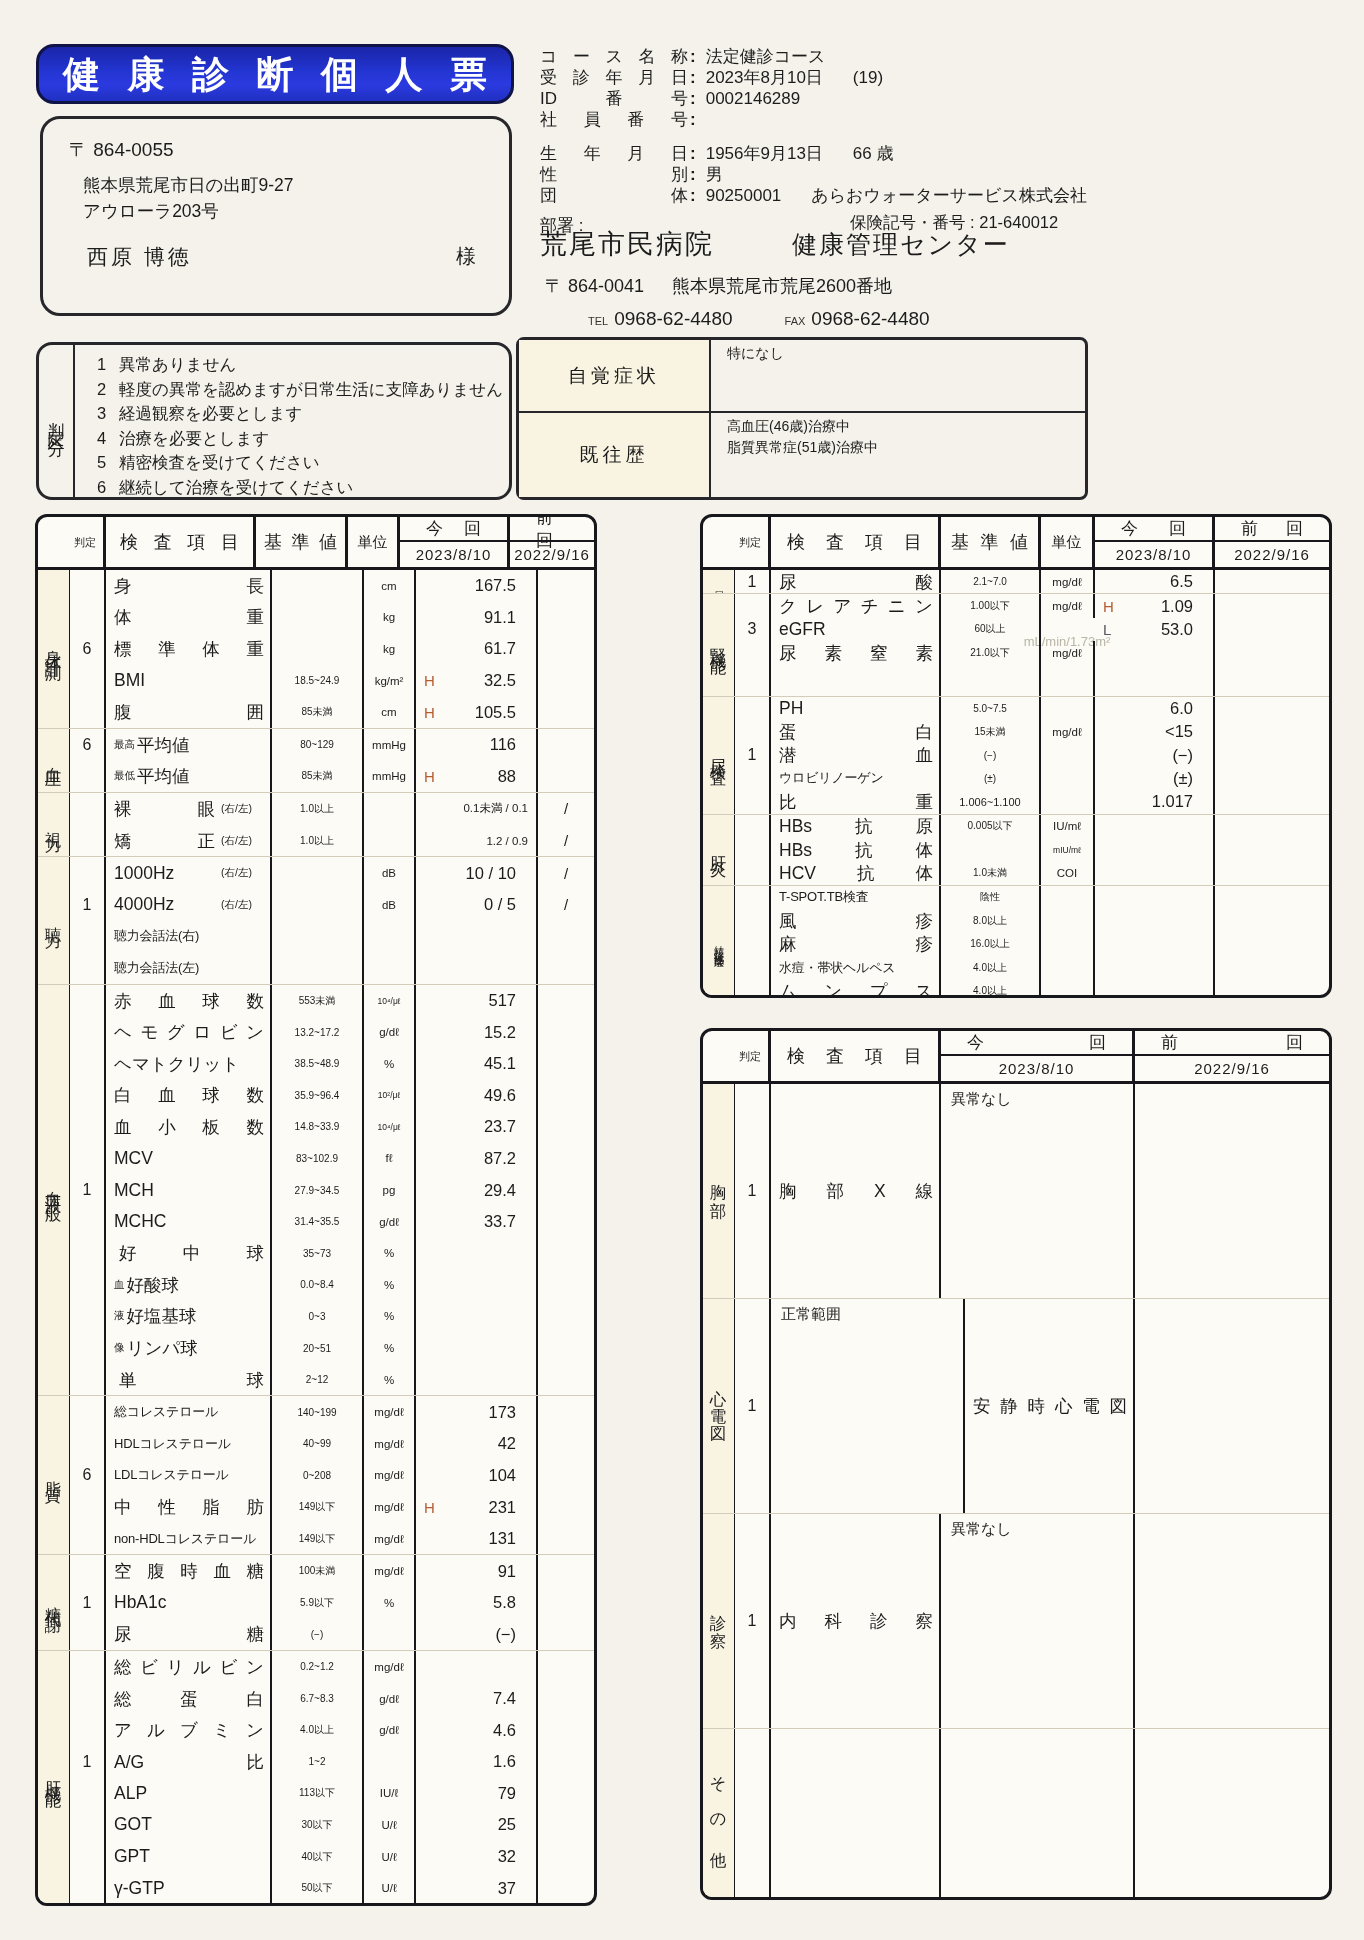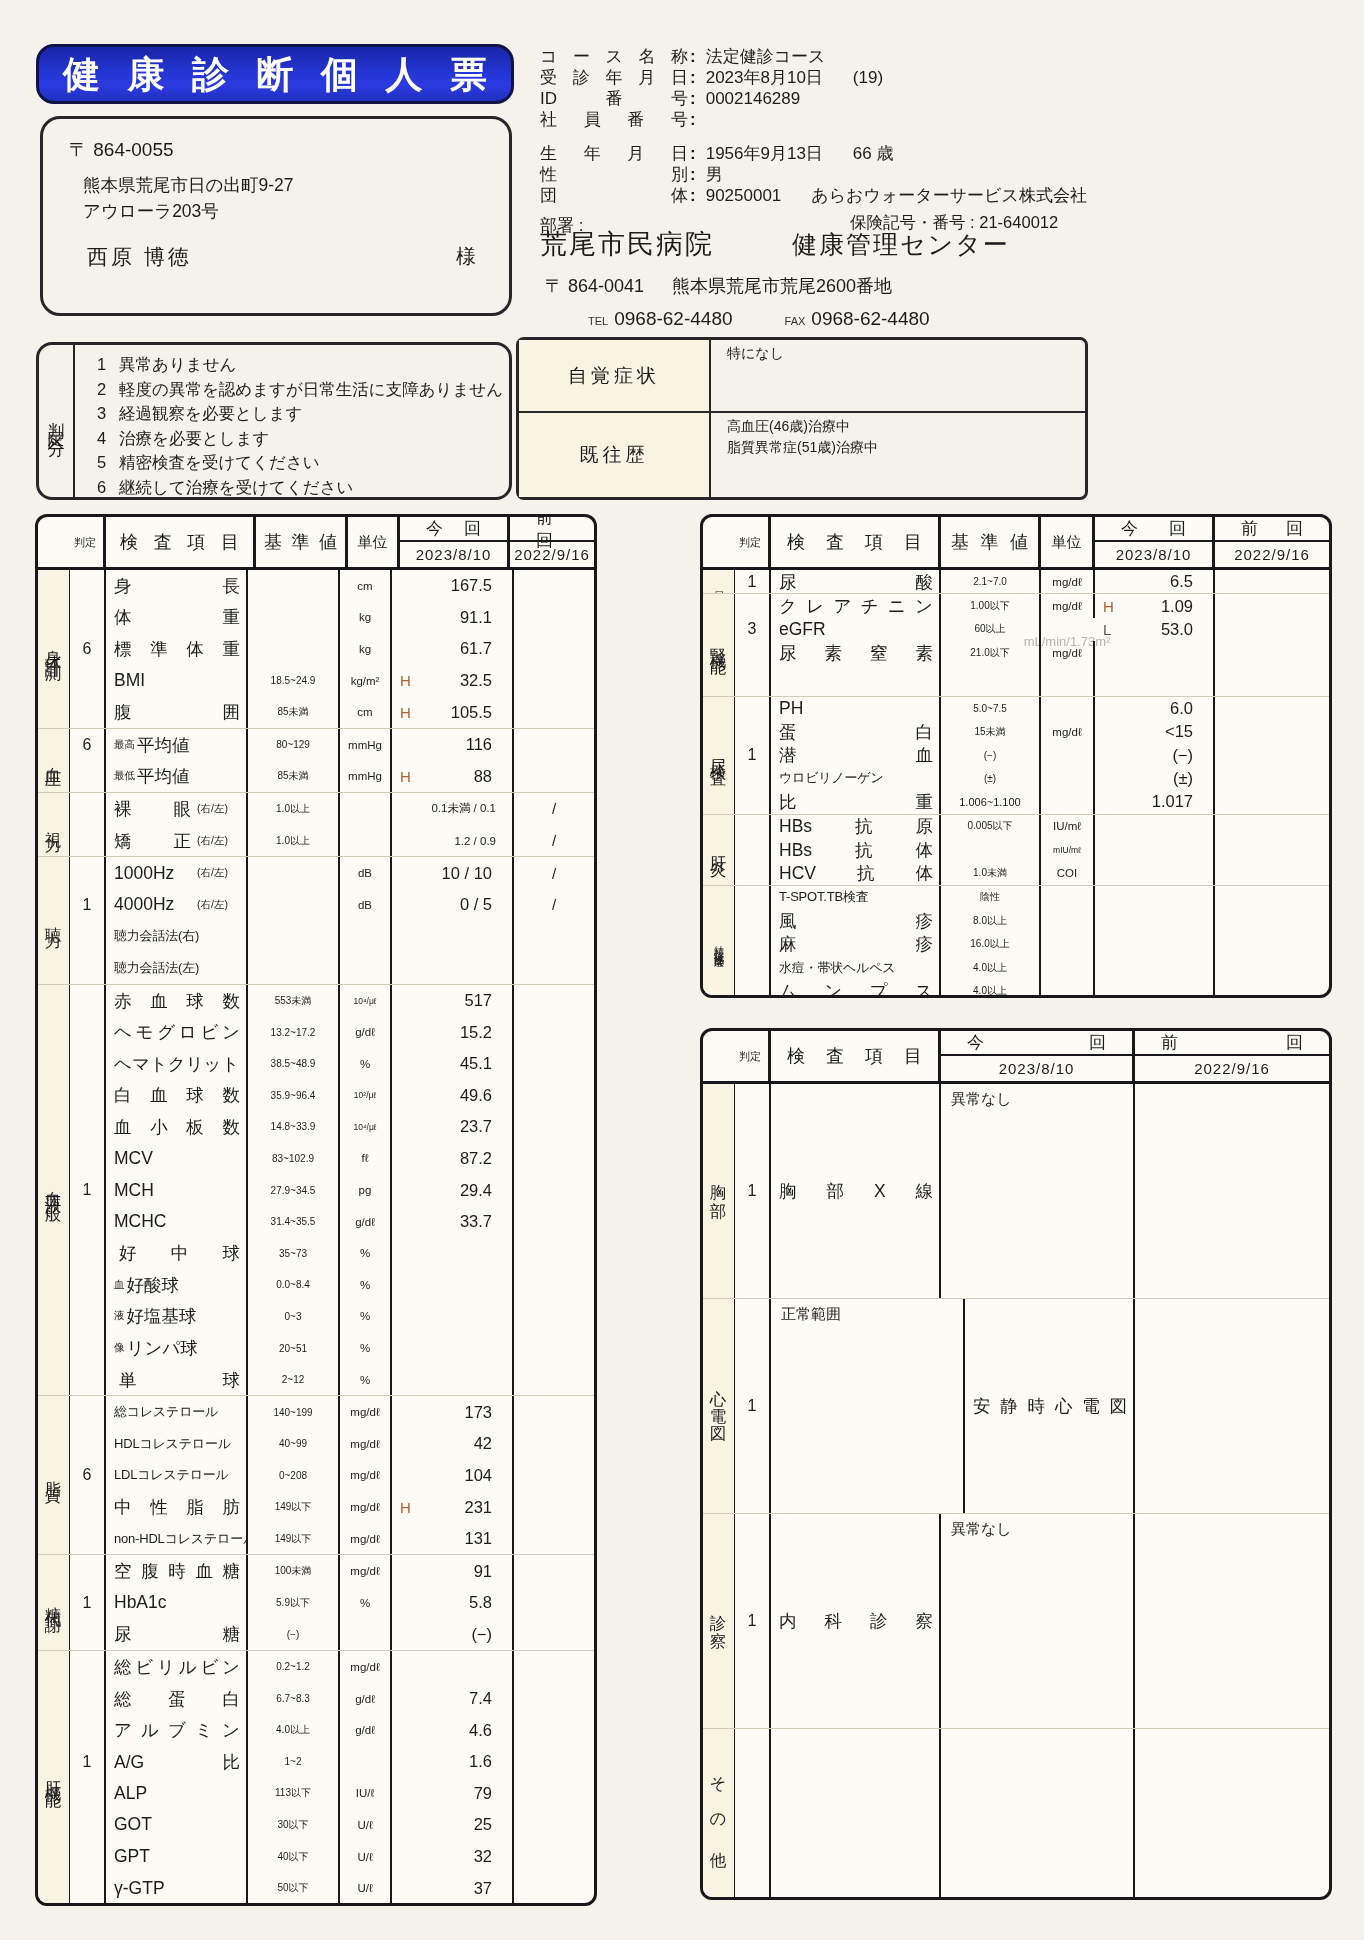--- a/index.html
+++ b/index.html
@@ -82,21 +82,21 @@
   .g-side .side-sub{font-size:10px;letter-spacing:1px;margin-top:4px;}
   .g-side.has-sub .side-main{font-size:10px;letter-spacing:1px;}
   .g-rows{flex:1;display:flex;flex-direction:column;}
   .row{display:flex;align-items:stretch;}
   .t-left  .row{height:31.6px;}
   .t-right .row{height:23.4px;}
   .t-right .row.empty-row{height:31px;}
   .cell{display:flex;align-items:center;box-sizing:border-box;}
   .c-judge{width:36px;flex:none;justify-content:center;font-size:16px;border-right:2.5px solid #17171c;}
   .c-item{flex:none;padding-left:8px;overflow:hidden;border-right:2.5px solid #17171c;}
-  .t-left .c-item{width:142px;}
+  .t-left .c-item{width:166px;}
   .t-right .c-item{width:170px;}
   .c-pre{font-size:10.5px;flex:none;margin-right:2px;white-space:pre;}
   .c-pre:empty{display:none;}
   .c-name{flex:1;font-size:17.5px;white-space:nowrap;overflow:hidden;padding-right:6px;}
   .c-name.sp{text-align:justify;text-align-last:justify;}
   .c-name.tight{font-size:13px;letter-spacing:-0.2px;}
   .c-suf{font-size:10.5px;flex:none;padding-right:18px;}
   .c-suf:empty{display:none;}
   .c-std{flex:none;justify-content:center;font-size:10px;white-space:nowrap;border-right:2.5px solid #17171c;}
   .t-left .c-std{width:92px;}
@@ -107,21 +107,21 @@
   .t-right .c-unit{width:54px;}
   .c-unit.tiny{font-size:8.5px;}
   .c-unit.faint{color:#b9b4a6;font-size:13px;margin-top:24px;}
   .c-cur{flex:none;border-right:2.5px solid #17171c;}
   .t-left .c-cur{width:122px;}
   .t-right .c-cur{width:120px;}
   .c-flag{width:24px;flex:none;padding-left:8px;font-size:15px;box-sizing:border-box;}
   .c-flag.h{color:#b55c33;}
   .c-flag.l{color:#55565e;}
   .c-curval{flex:1;text-align:right;padding-right:20px;font-size:16.5px;white-space:nowrap;}
-  .c-curval.small{font-size:11.5px;padding-right:16px;}
+  .c-curval.small{font-size:11.5px;padding-right:8px;}
   .c-prev{flex:1;justify-content:center;font-size:15px;}
 
   .t-left{left:35px;top:514px;width:562px;height:1392px;}
   .t-left .th.first{width:68px;}
   .t-left .th-item{width:150px;border-right:3px solid #17171c;padding:0 14px;}
   .t-left .th-std{width:92px;border-right:3px solid #17171c;padding:0 8px;}
   .t-left .th-unit{width:52px;border-right:3px solid #17171c;font-size:15px;}
   .t-left .th-cur{width:110px;}
   .t-left .th-prev{flex:1;}
 

